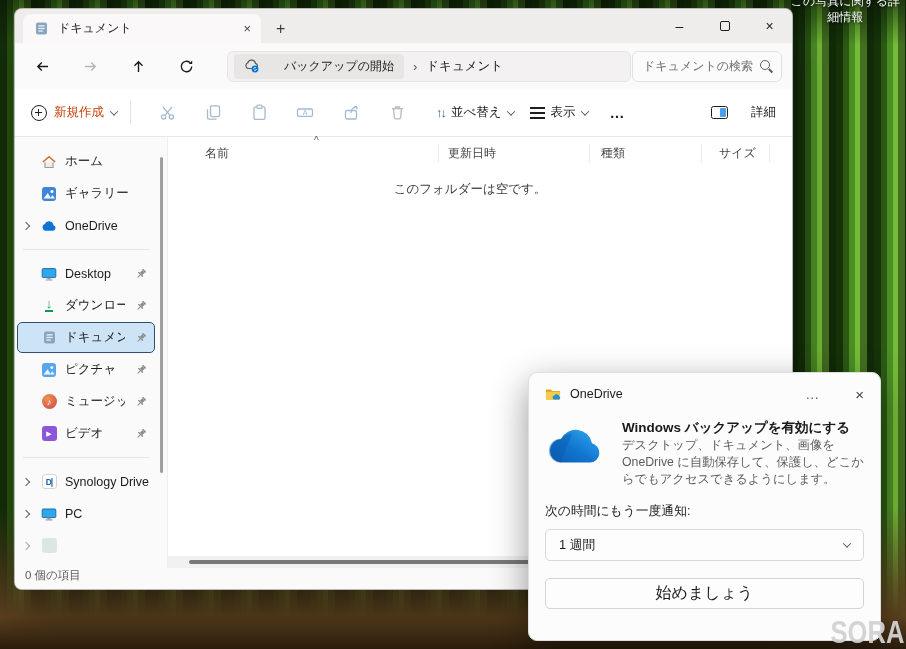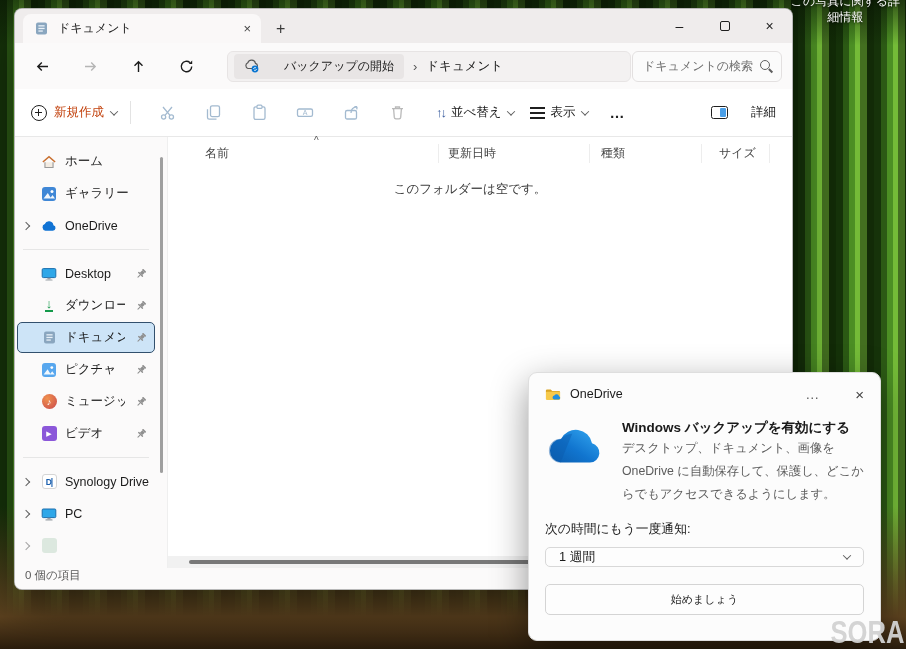--- a/index.html
+++ b/index.html
@@ -137,31 +137,31 @@
     background:#fcfcfc; border:1px solid #dedede; border-radius:9px;
     box-shadow:0 12px 36px rgba(0,0,0,.42); padding:0 16px;
   }
   .od-head { height:42px; display:flex; align-items:center; gap:9px; }
   .od-title { font-size:12.5px; color:#1b1b1b; flex:1; }
   .od-more { font-size:14px; color:#5f5f5f; letter-spacing:1px; margin-right:26px; }
   .od-close { font-size:15px; color:#444; }
   .od-body { display:flex; gap:13px; margin-top:4px; }
   .od-cloud { flex:0 0 64px; padding-top:6px; }
   .od-heading { font-size:13.5px; font-weight:bold; color:#1a1a1a; }
-  .od-text { font-size:12.3px; color:#5c5c5c; line-height:23px; }
+  .od-text { font-size:12.3px; color:#5c5c5c; line-height:17px; }
   .od-remind { margin-top:15px; font-size:12.8px; color:#1b1b1b; }
   .od-select {
-    margin-top:9px; height:20px; border:1px solid #d8d8d8; border-radius:5px;
+    margin-top:9px; height:32px; border:1px solid #d8d8d8; border-radius:5px;
     background:#fdfdfd; display:flex; align-items:center; padding:0 13px; font-size:12.8px; color:#1b1b1b;
   }
   .od-select .cv { margin-left:auto; }
   .od-btns { display:flex; gap:10px; margin-top:17px; }
   .od-btn {
     flex:1; height:31px; background:#fdfdfd; border:1px solid #d4d4d4; border-radius:5px;
-    font-size:11px; color:#1b1b1b; font-family:"Liberation Sans","DejaVu Sans",sans-serif;
+    font-size:16px; color:#1b1b1b; font-family:"Liberation Sans","DejaVu Sans",sans-serif;
   }
 </style>
 </head>
 <body>
 
 <div class="screen">
 
   <div class="spotlight">
     <div>この写真に関する詳</div>
     <div>細情報</div>

